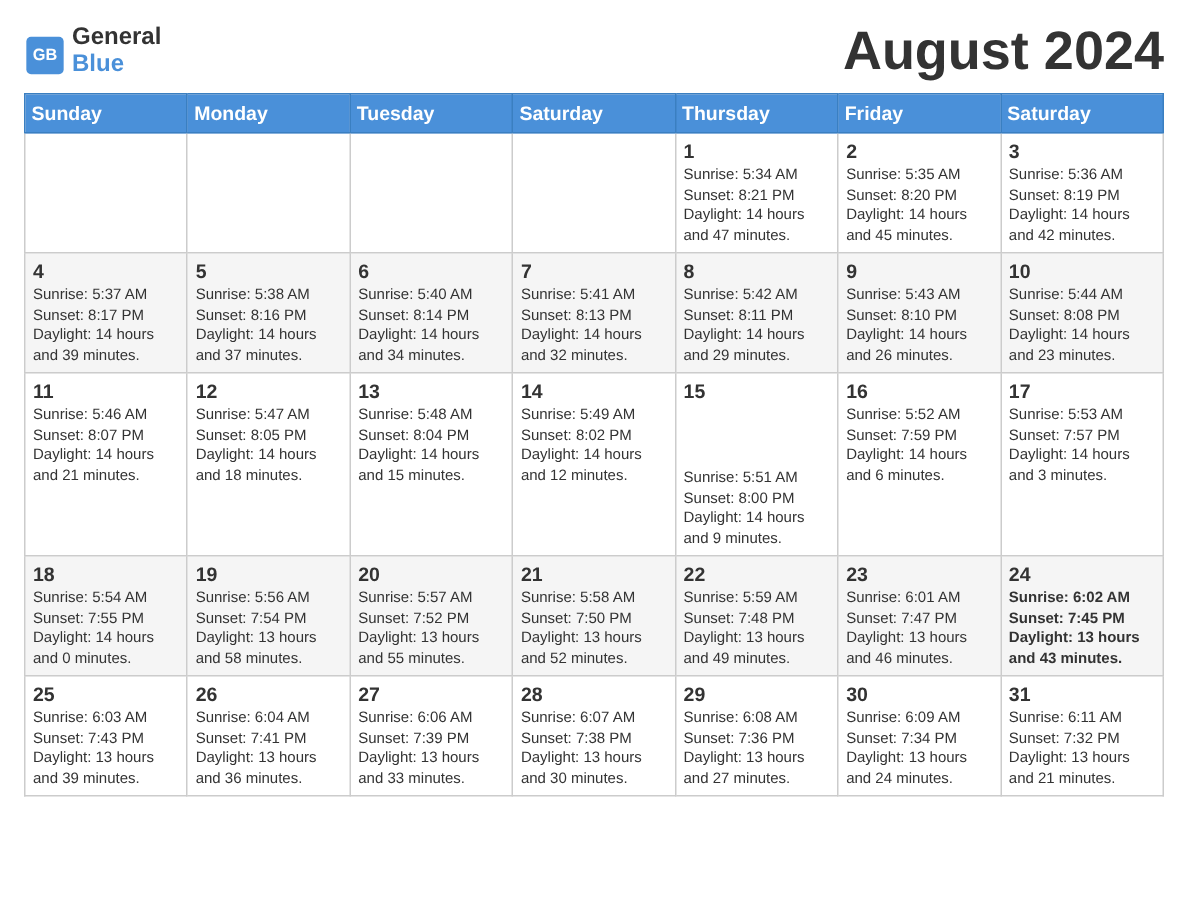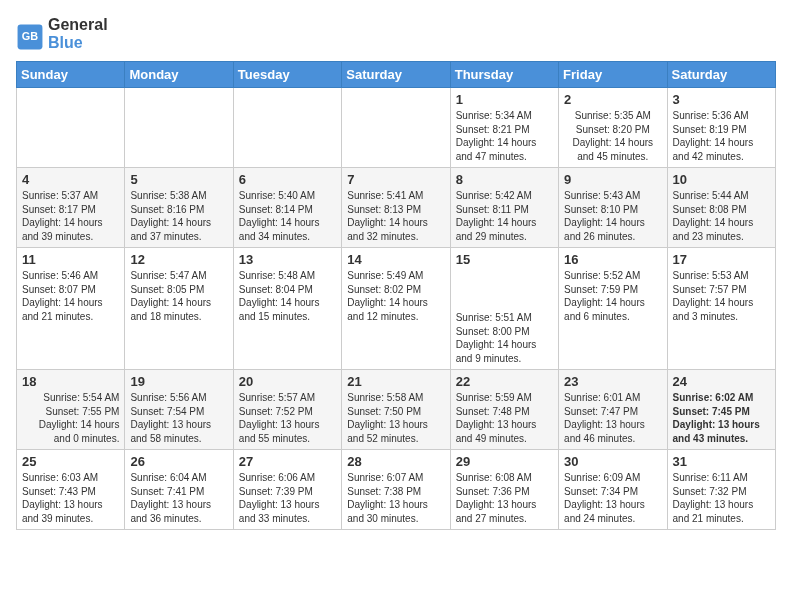--- a/index.html
+++ b/index.html
@@ -90,20 +90,21 @@
     <div>
       <div style="font-size:16px;font-weight:bold;color:#333;line-height:1.1">
         <span style="color:#333">General</span>
       </div>
       <div style="font-size:16px;font-weight:bold;color:#4a90d9;line-height:1.1">
         <span>Blue</span>
       </div>
     </div>
   </div>
   <div class="title-block">
+    <div class="month-title">August 2024</div>
   </div>
 </div>
 
 <table class="calendar">
   <thead>
     <tr>
     <th>Sunday</th>
         <th>Monday</th>
         <th>Tuesday</th>
         <th>Saturday</th>
@@ -120,21 +121,21 @@
         <td class="empty"></td>
         <td>
           <span class="day-num">1</span>
           <div class="day-info" style="white-space: pre-line;">Sunrise: 5:34 AM
 Sunset: 8:21 PM
 Daylight: 14 hours
 and 47 minutes.</div>
         </td>
         <td>
           <span class="day-num">2</span>
-          <div class="day-info" style="white-space: pre-line; text-align: center;">Sunrise: 5:35 AM
+          <div class="day-info" style="white-space: pre-line;">Sunrise: 5:35 AM
 Sunset: 8:20 PM
 Daylight: 14 hours
 and 45 minutes.</div>
         </td>
         <td>
           <span class="day-num">3</span>
           <div class="day-info" style="white-space: pre-line;">Sunrise: 5:36 AM
 Sunset: 8:19 PM
 Daylight: 14 hours
 and 42 minutes.</div>
@@ -238,21 +239,21 @@
           <span class="day-num">17</span>
           <div class="day-info" style="white-space: pre-line;">Sunrise: 5:53 AM
 Sunset: 7:57 PM
 Daylight: 14 hours
 and 3 minutes.</div>
         </td>
       </tr>
       <tr class="row-even">
         <td>
           <span class="day-num">18</span>
-          <div class="day-info" style="white-space: pre-line; text-align: right;">Sunrise: 5:54 AM
+          <div class="day-info" style="white-space: pre-line;">Sunrise: 5:54 AM
 Sunset: 7:55 PM
 Daylight: 14 hours
 and 0 minutes.</div>
         </td>
         <td>
           <span class="day-num">19</span>
           <div class="day-info" style="white-space: pre-line;">Sunrise: 5:56 AM
 Sunset: 7:54 PM
 Daylight: 13 hours
 and 58 minutes.</div>

